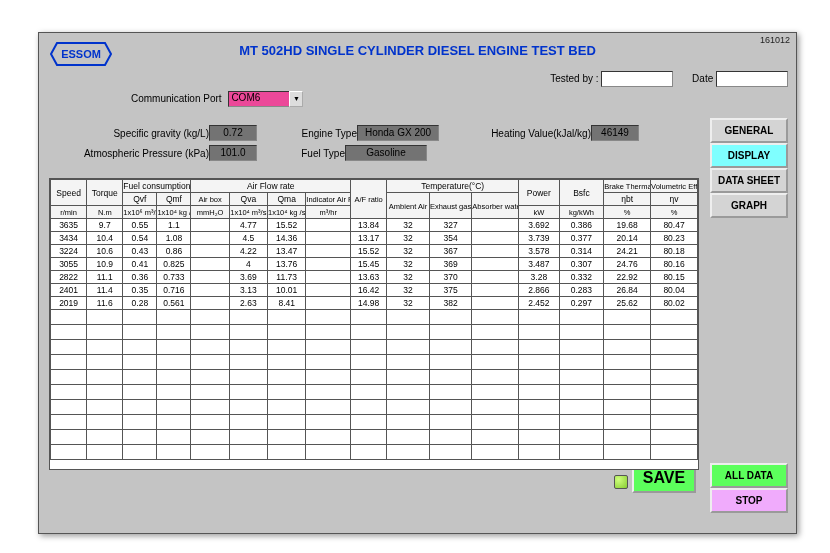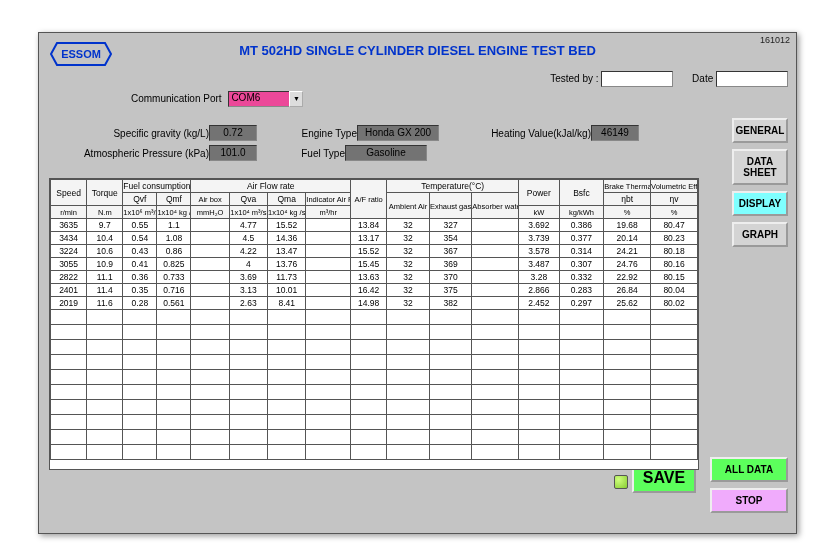--- a/index.html
+++ b/index.html
@@ -104,24 +104,23 @@
     width: 46px;
     height: 14px;
     text-align: center;
     line-height: 14px;
   }
   .param-row .val.wide { width: 80px; }
   .side {
     position: absolute;
     right: 8px;
     top: 85px;
-    width: 56px;
+    width: 78px;
     display: flex;
     flex-direction: column;
-    gap: 6px;
   }
   .btn {
     background: #d4d4d4;
     border: 2px outset #eee;
     text-align: center;
     font-size: 10px;
     font-weight: bold;
     padding: 5px 0;
     cursor: pointer;
   }
@@ -151,21 +150,20 @@
     border: 1px solid #555;
     border-radius: 2px;
   }
   .bottom-btns {
     position: absolute;
     right: 8px;
     bottom: 20px;
     width: 78px;
     display: flex;
     flex-direction: column;
-    gap: 6px;
   }
 
   
   .tbl-wrap {
     position: absolute;
     left: 10px;
     top: 145px;
     width: 648px;
     height: 290px;
     background: #fff;
@@ -237,22 +235,22 @@
     <span class="lbl" style="width:70px">Fuel Type</span>
     <span class="val wide">Gasoline</span>
   </div>
   <div class="param-row" style="left:442px; top:92px;">
     <span class="lbl" style="width:110px">Heating Value(kJal/kg)</span>
     <span class="val">46149</span>
   </div>
 
   <div class="side">
     <div class="btn">GENERAL</div>
+    <div class="btn cyan">DISPLAY</div>
     <div class="btn">DATA SHEET</div>
-    <div class="btn cyan">DISPLAY</div>
     <div class="btn">GRAPH</div>
   </div>
 
   <div class="bottom-btns">
     <div class="btn green">ALL DATA</div>
     <div class="btn red">STOP</div>
   </div>
 
   <div class="save-led"></div>
   <div class="save-btn">SAVE</div>

